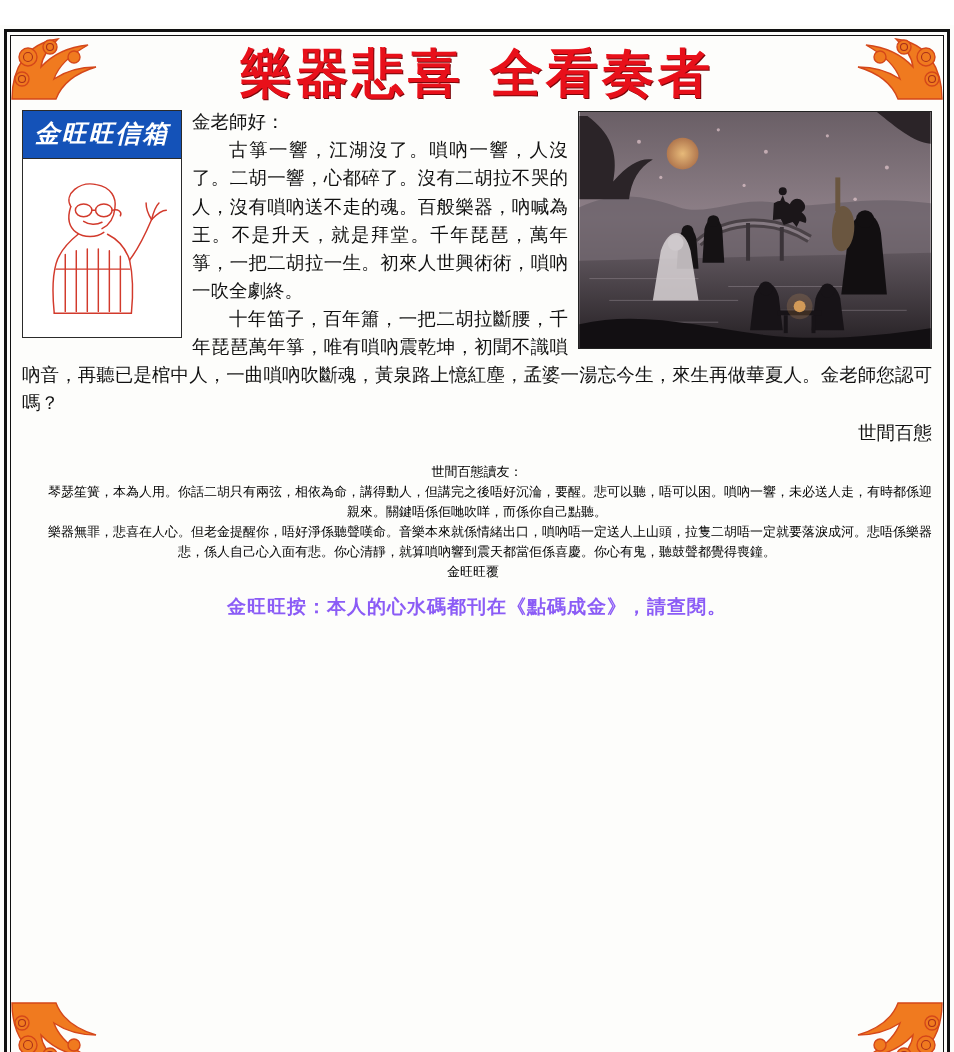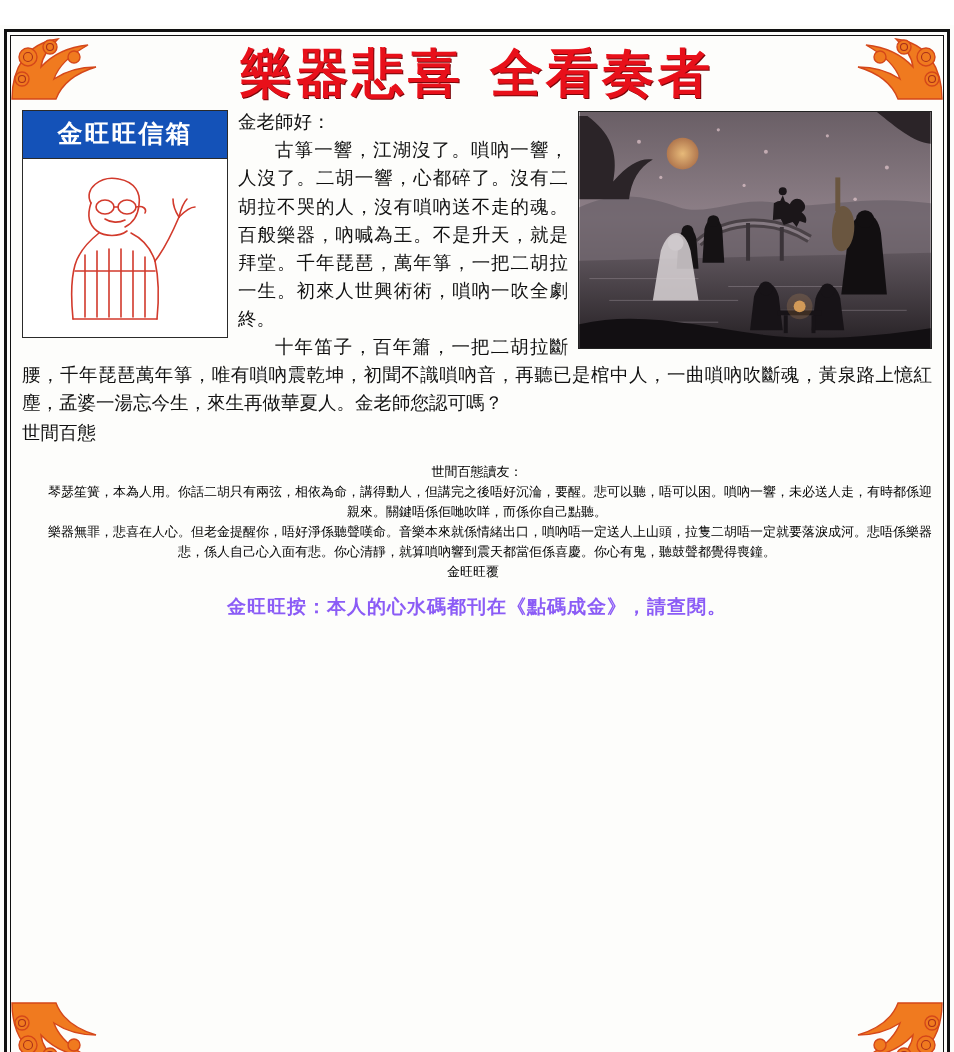--- a/index.html
+++ b/index.html
@@ -62,25 +62,26 @@
     margin-top:6px;
     font-size:18.5px;
     line-height:1.52;
     color:#111;
     text-align:justify;
   }
 
   
   .masthead{
     float:left;
-    width:206px;
+    width:160px;
     margin:2px 10px 2px 0;
     border:1px solid #2a2a2a;
     box-sizing:border-box;
     background:#fff;
+    font-style:italic;
   }
   .masthead .badge{
     background:#1452b8;
     color:#fff;
     font-family:"DejaVu Sans","Liberation Sans",sans-serif;
     font-weight:bold;
     font-size:25px;
     letter-spacing:2px;
     text-align:center;
     padding:4px 0 5px 0;
@@ -101,21 +102,21 @@
     border:1px solid #222;
     box-sizing:border-box;
     overflow:hidden;
     position:relative;
   }
   .illus svg{display:block;width:100%;height:100%;}
 
   p{margin:0;}
   .ind{text-indent:2em;}
   .sig{
-    text-align:left;
+    text-align:right;
     margin-top:2px;
   }
   .sig-2{
     text-align:right;
     margin-top:4px;
     padding-right:8px;
   }
   .spacer{height:14px;}
 
   

